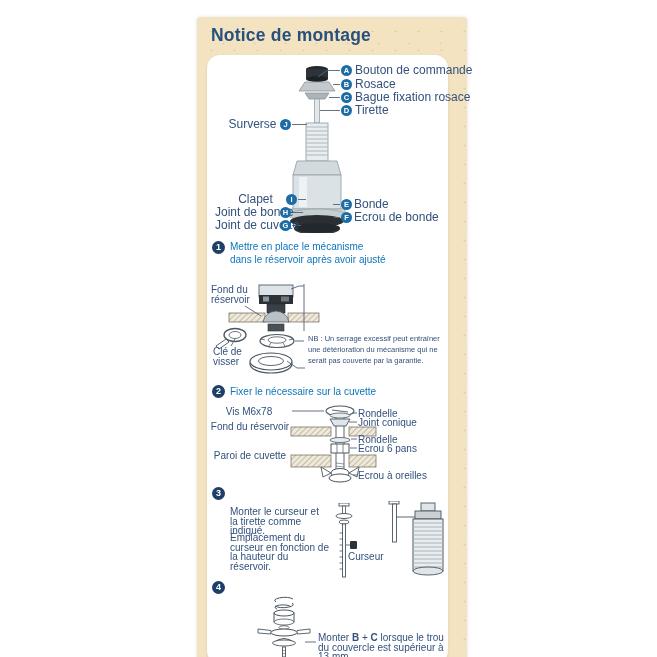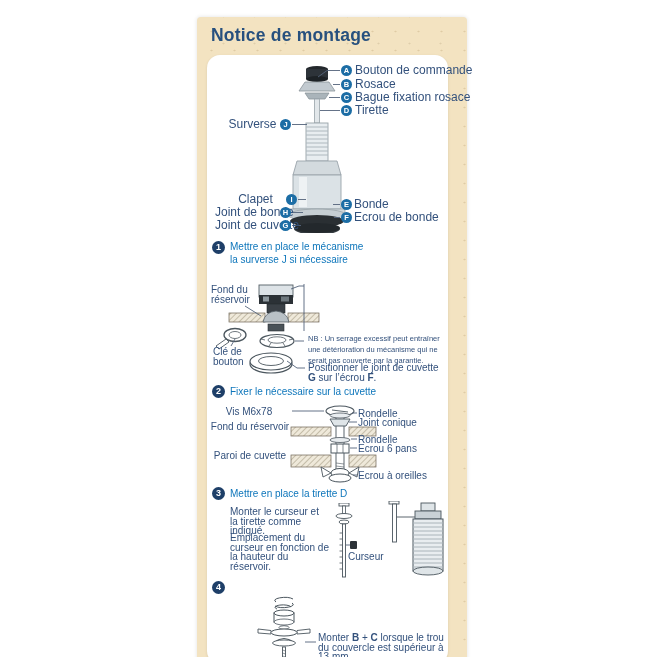--- a/index.html
+++ b/index.html
@@ -91,21 +91,21 @@
       <div class="badge-letter" style="left:73px;top:165px">G</div>
 
       <div class="badge-letter" style="left:134px;top:144px">E</div>
       <div class="callout-label" style="left:147px;top:144px">Bonde</div>
       <div class="badge-letter" style="left:134px;top:157px">F</div>
       <div class="callout-label" style="left:147px;top:157px">Ecrou de bonde</div>
 
       <div class="badge-step" style="left:5px;top:186px">1</div>
       <div class="step-title" style="left:23px;top:186px;width:210px">
         <div>Mettre en place le mécanisme</div>
-        <div>la surverse J si nécessaire</div>
+        <div>dans le réservoir après avoir ajusté</div>
       </div>
 
       <svg class="drawing" style="left:8px;top:228px" width="110" height="95" viewBox="0 0 110 95">
         <defs>
           <pattern id="h1" width="4" height="4" patternUnits="userSpaceOnUse" patternTransform="rotate(45)">
             <rect width="4" height="4" fill="#efe9da"></rect>
             <line x1="0" y1="0" x2="0" y2="4" stroke="#9a8f77" stroke-width="1"></line>
           </pattern>
         </defs>
         <rect x="44" y="2" width="34" height="12" fill="#dde3e7" stroke="#555f66" stroke-width="0.9"></rect>
@@ -127,23 +127,22 @@
         </g>
         <ellipse cx="20" cy="52" rx="11" ry="6.5" fill="none" stroke="#4b565e" stroke-width="1.3"></ellipse>
         <ellipse cx="20" cy="52" rx="6" ry="3.5" fill="none" stroke="#4b565e" stroke-width="0.8"></ellipse>
         <polygon points="11,56 1,63 4,66 14,59" fill="#fff" stroke="#4b565e" stroke-width="0.9"></polygon>
         <ellipse cx="56" cy="81" rx="21" ry="9" fill="#fff" stroke="#4b565e" stroke-width="1.2"></ellipse>
         <ellipse cx="56" cy="78.5" rx="21" ry="8.5" fill="#fff" stroke="#4b565e" stroke-width="1.2"></ellipse>
         <ellipse cx="56" cy="78" rx="12.5" ry="4.5" fill="#fff" stroke="#4b565e" stroke-width="0.9"></ellipse>
       </svg>
 
       <div class="body-text" style="left:4px;top:230px;width:46px">Fond du réservoir</div>
-      <div class="body-text" style="left:6px;top:292px;width:40px">Clé de bouton</div>
+      <div class="body-text" style="left:6px;top:292px;width:40px">Clé de visser</div>
       <div class="body-text nb-text" style="left:101px;top:278px;width:138px">NB : Un serrage excessif peut entraîner une détérioration du mécanisme qui ne serait pas couverte par la garantie.</div>
-      <div class="body-text" style="left:101px;top:308px;width:135px"><span>Positionner le joint de cuvette </span><span class="seg-bold">G</span><span> sur l’écrou </span><span class="seg-bold">F</span><span>.</span></div>
 
       <div class="badge-step" style="left:5px;top:330px">2</div>
       <div class="step-title" style="left:23px;top:331px;width:210px">Fixer le nécessaire sur la cuvette</div>
 
       <svg class="drawing" style="left:78px;top:348px" width="95" height="86" viewBox="0 0 95 86">
         <defs>
           <pattern id="h2" width="4" height="4" patternUnits="userSpaceOnUse" patternTransform="rotate(45)">
             <rect width="4" height="4" fill="#efe9da"></rect>
             <line x1="0" y1="0" x2="0" y2="4" stroke="#9a8f77" stroke-width="1"></line>
           </pattern>
@@ -176,21 +175,20 @@
       <div class="body-text ra" style="left:0px;top:352px;width:84px">Vis M6x78</div>
       <div class="body-text ra" style="left:0px;top:367px;width:86px">Fond du réservoir</div>
       <div class="body-text ra" style="left:0px;top:396px;width:86px">Paroi de cuvette</div>
       <div class="body-text" style="left:151px;top:354px">Rondelle</div>
       <div class="body-text" style="left:151px;top:363px">Joint conique</div>
       <div class="body-text" style="left:151px;top:380px">Rondelle</div>
       <div class="body-text" style="left:151px;top:389px">Ecrou 6 pans</div>
       <div class="body-text" style="left:151px;top:416px">Ecrou à oreilles</div>
 
       <div class="badge-step" style="left:5px;top:432px">3</div>
-      <div class="step-title" style="left:23px;top:433px;width:210px">Mettre en place la tirette D</div>
 
       <div class="body-text" style="left:23px;top:478px;width:100px">Emplacement du curseur en fonction de la hauteur du réservoir.</div>
       <div class="body-text" style="left:23px;top:452px;width:92px">Monter le curseur et la tirette comme indiqué.</div>
 
       <svg class="drawing" style="left:124px;top:448px" width="26" height="76" viewBox="0 0 26 76">
         <rect x="8" y="0" width="10" height="3" fill="#fff" stroke="#4b565e" stroke-width="0.9"></rect>
         <rect x="11.5" y="3" width="3" height="8" fill="#fff" stroke="#4b565e" stroke-width="0.8"></rect>
         <ellipse cx="13" cy="13" rx="8" ry="2.5" fill="#fff" stroke="#4b565e" stroke-width="0.9"></ellipse>
         <ellipse cx="13" cy="19" rx="5" ry="2" fill="#fff" stroke="#4b565e" stroke-width="0.9"></ellipse>
         <rect x="11.5" y="21" width="3" height="53" fill="#fff" stroke="#4b565e" stroke-width="0.9"></rect>

